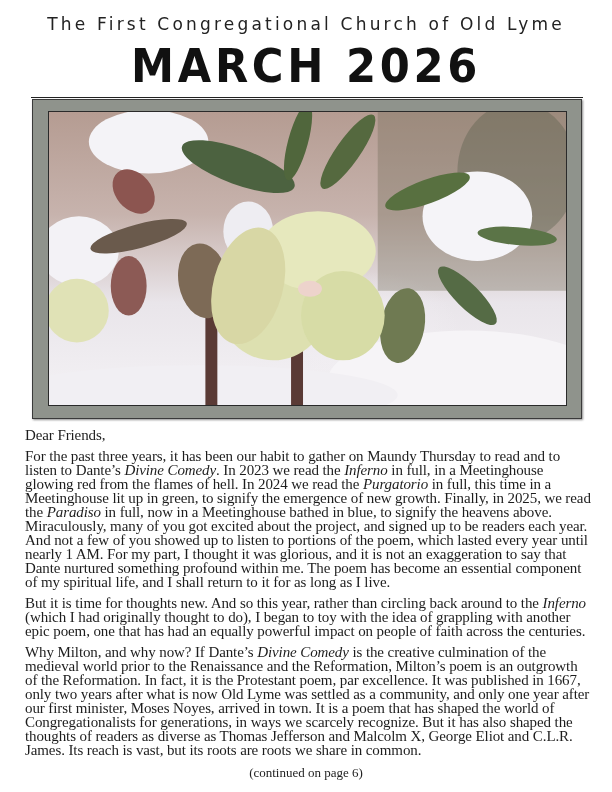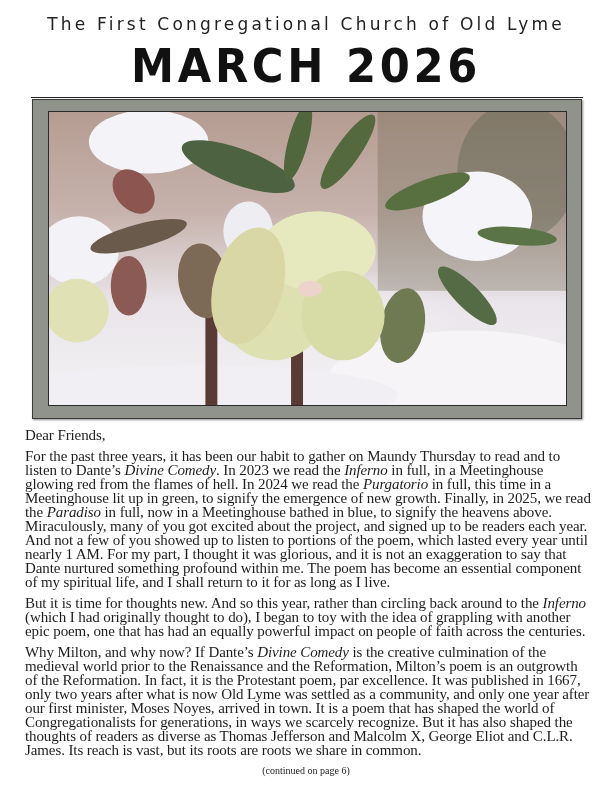--- a/index.html
+++ b/index.html
@@ -37,21 +37,21 @@
 
     .letter {
       position: absolute; left: 25px; top: 428px; width: 566px;
       font-family: "Liberation Serif", serif; font-size: 15px; line-height: 14.1px;
       color: #1d1d1d; letter-spacing: -0.1px;
     }
     .letter p { margin-bottom: 6.5px; }
     .letter em { }
     .continued {
       position: absolute; left: 0; top: 765px; width: 612px; text-align: center;
-      font-family: "Liberation Serif", serif; font-size: 10px; color: #222;
+      font-family: "Liberation Serif", serif; font-size: 13px; color: #222;
     }
   </style>
 </head>
 <body>
 
 <div>
   <div class="masthead-sub">The First Congregational Church of Old Lyme</div>
   <div class="masthead-title">MARCH 2026</div>
   <div class="masthead-rule"></div>
 </div>

